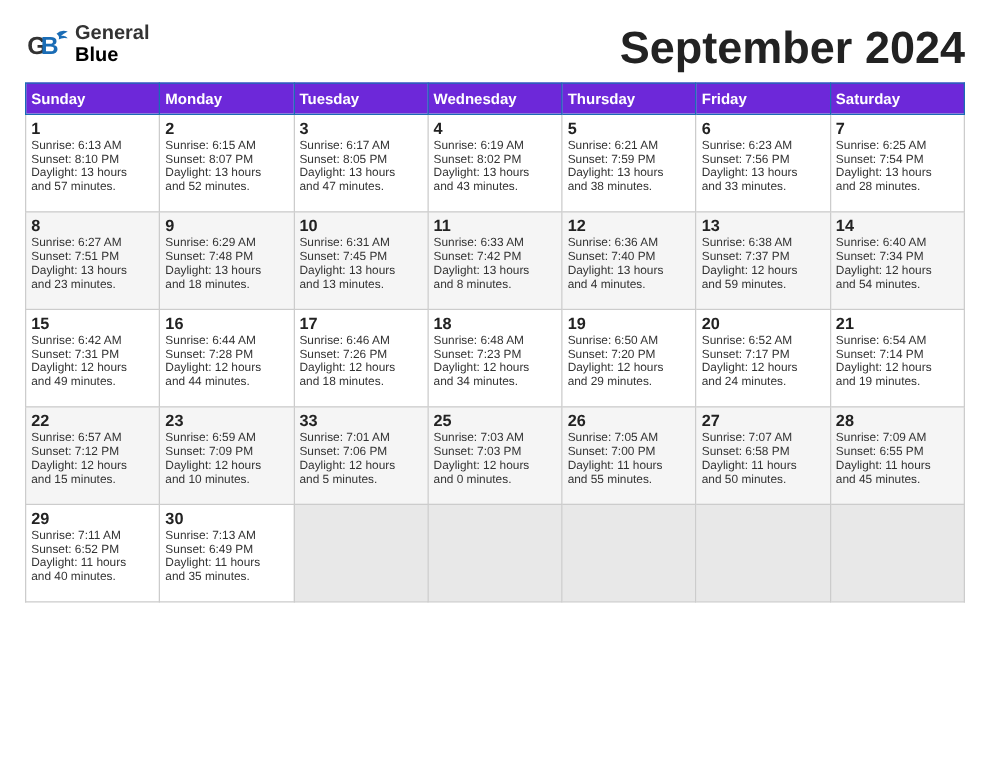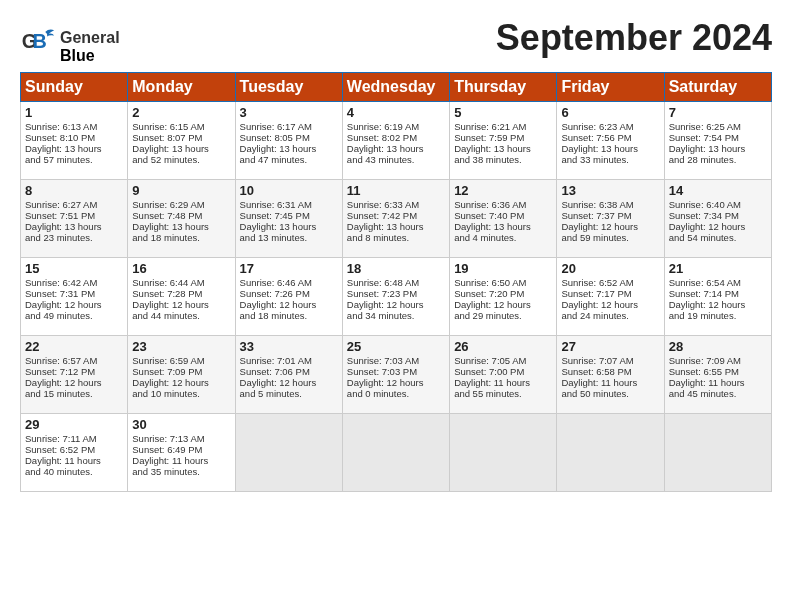--- a/index.html
+++ b/index.html
@@ -35,23 +35,23 @@
       font-size: 15px;
       color: #444;
       font-weight: normal;
     }
     .calendar {
       width: 100%;
       border-collapse: collapse;
       table-layout: fixed;
     }
     .calendar thead th {
-      background: #c2410c;
+      background: #6d28d9;
       color: #fff;
-      font-size: 16px;
+      font-size: 12px;
       font-weight: bold;
       padding: 5px 4px;
       text-align: left;
       border: 1px solid #1a6cb5;
     }
     .calendar tbody td {
       border: 1px solid #ccc;
       vertical-align: top;
       padding: 3px 4px;
       font-size: 9.5px;
@@ -78,21 +78,20 @@
       gap: 4px;
     }
     .logo-icon {
       width: 36px;
       height: 36px;
     }
     .logo-name {
       display: flex;
       flex-direction: column;
       line-height: 1.1;
-      margin-top: 11px;
     }
     .logo-general {
       font-size: 16px;
       font-weight: bold;
       color: #333;
     }
     .logo-blue-text {
       font-size: 16px;
       font-weight: bold;
       color: #000000;

